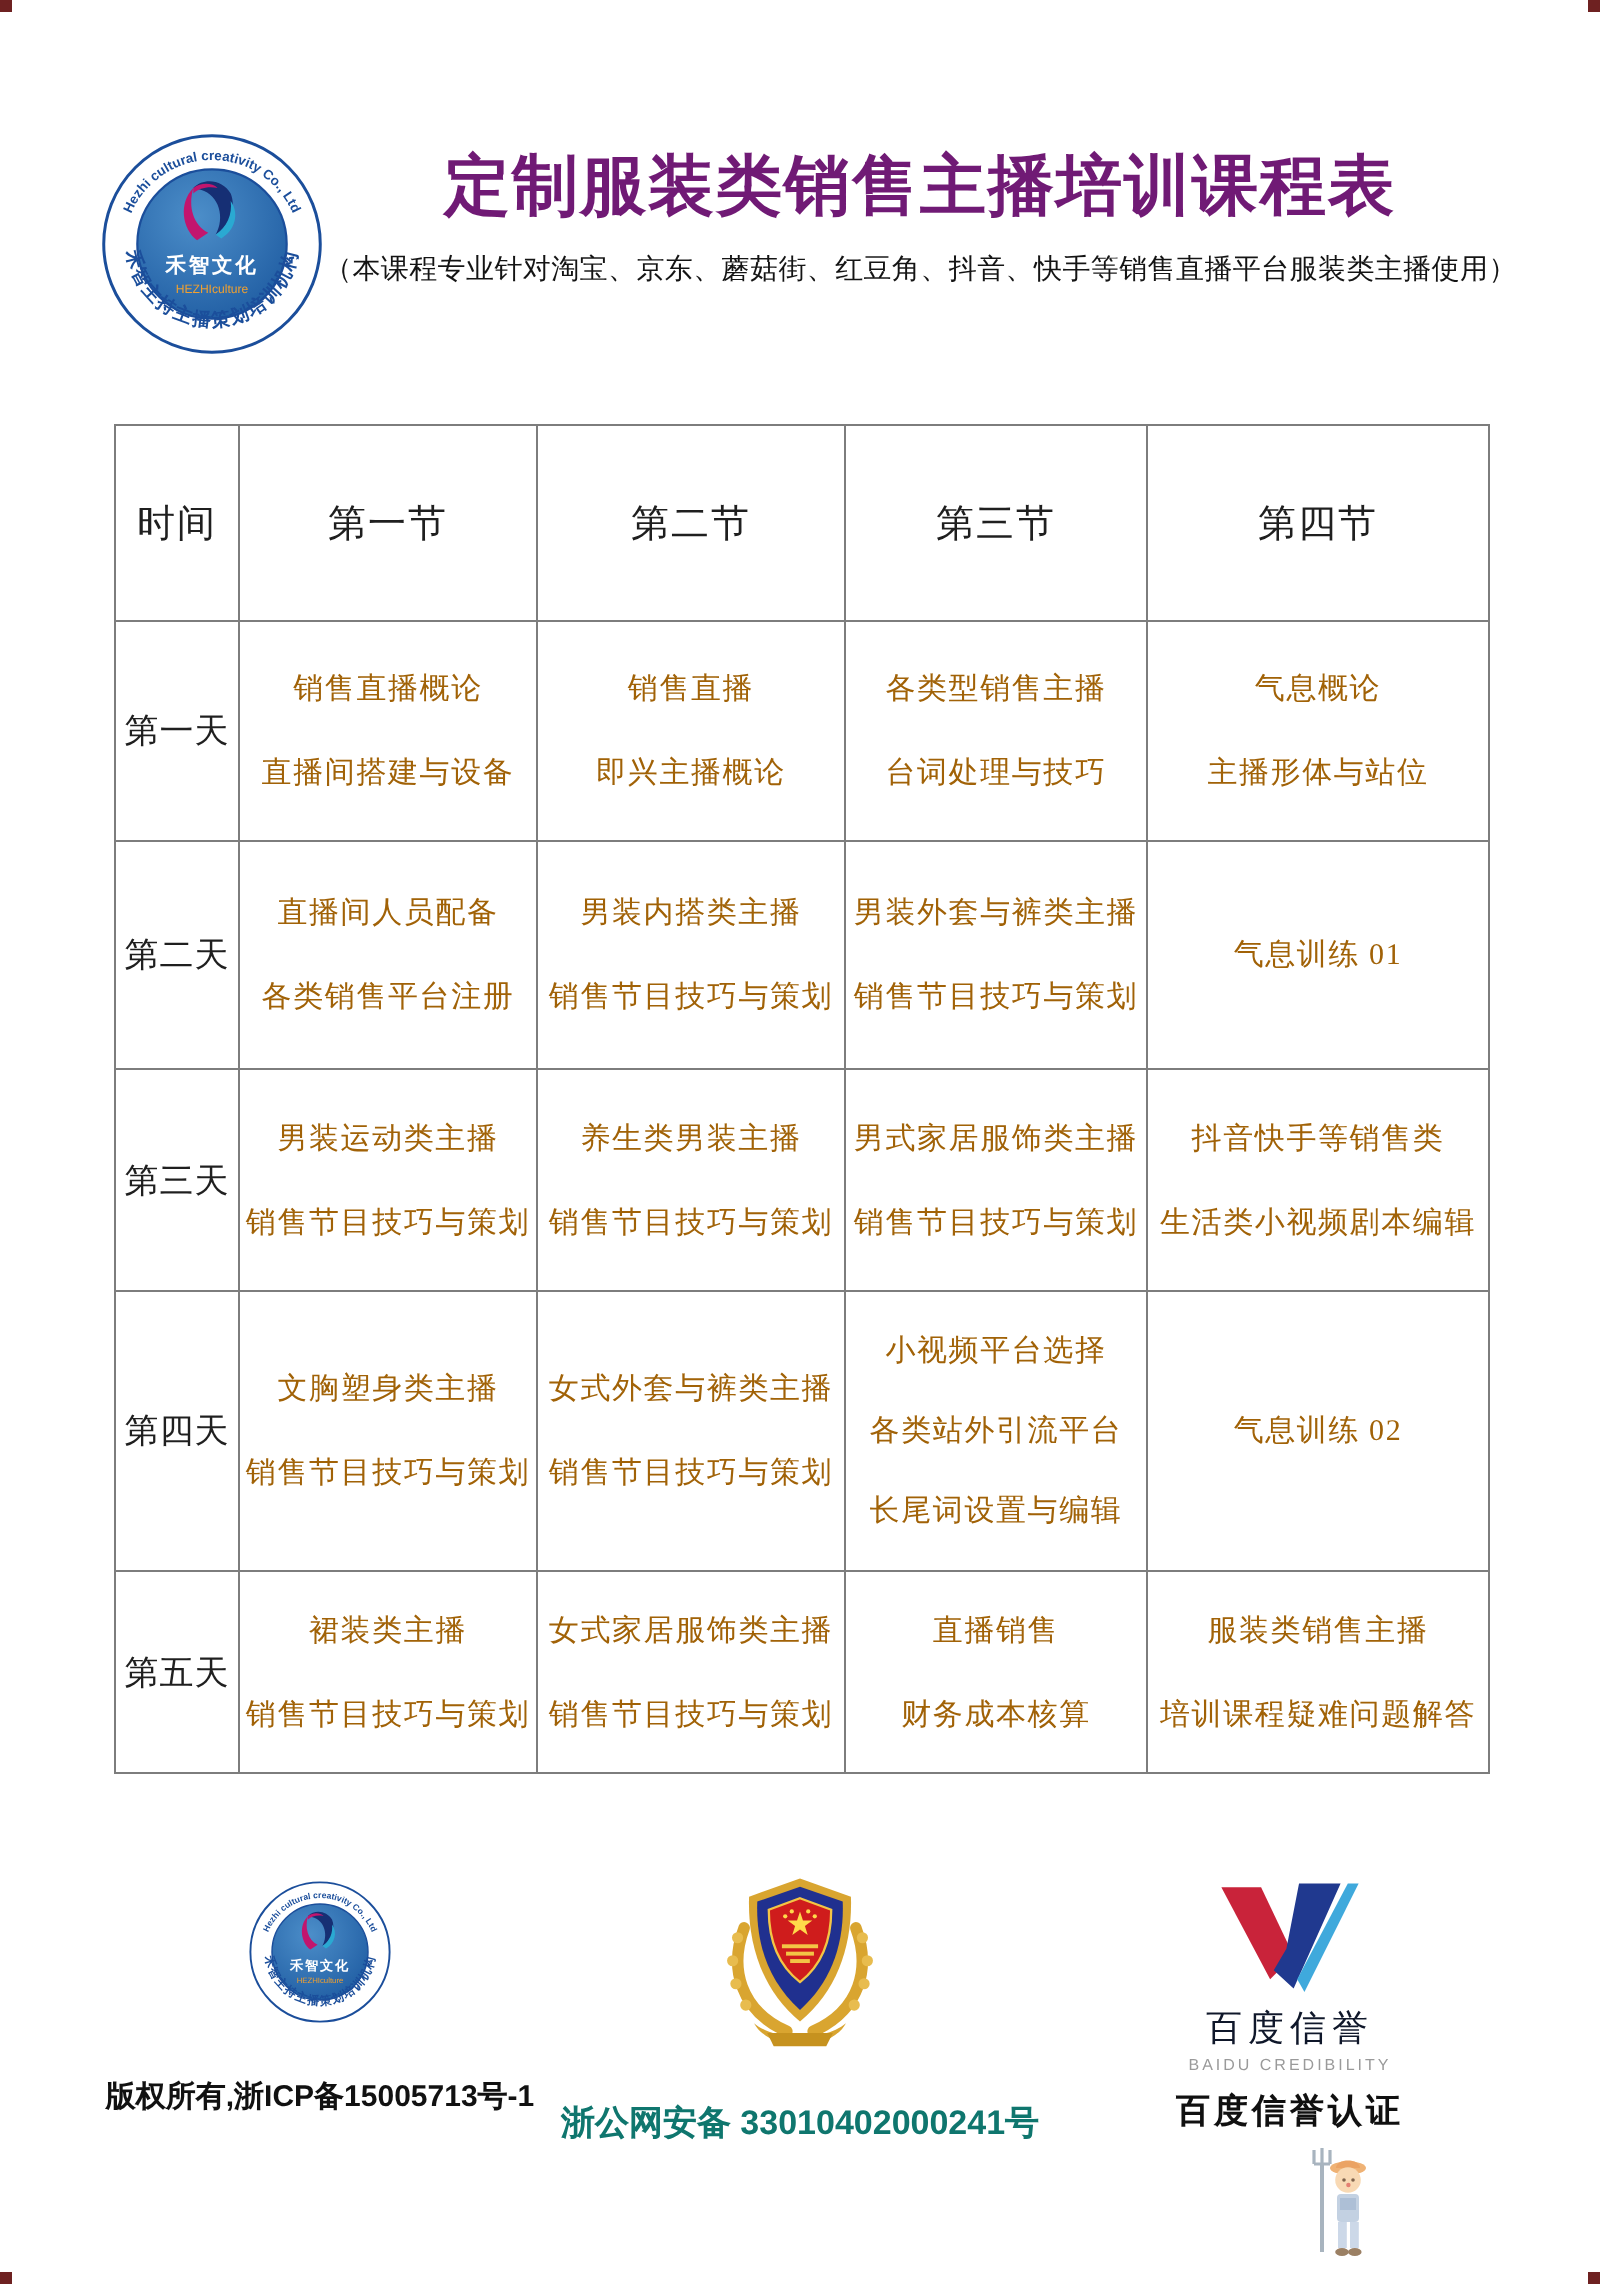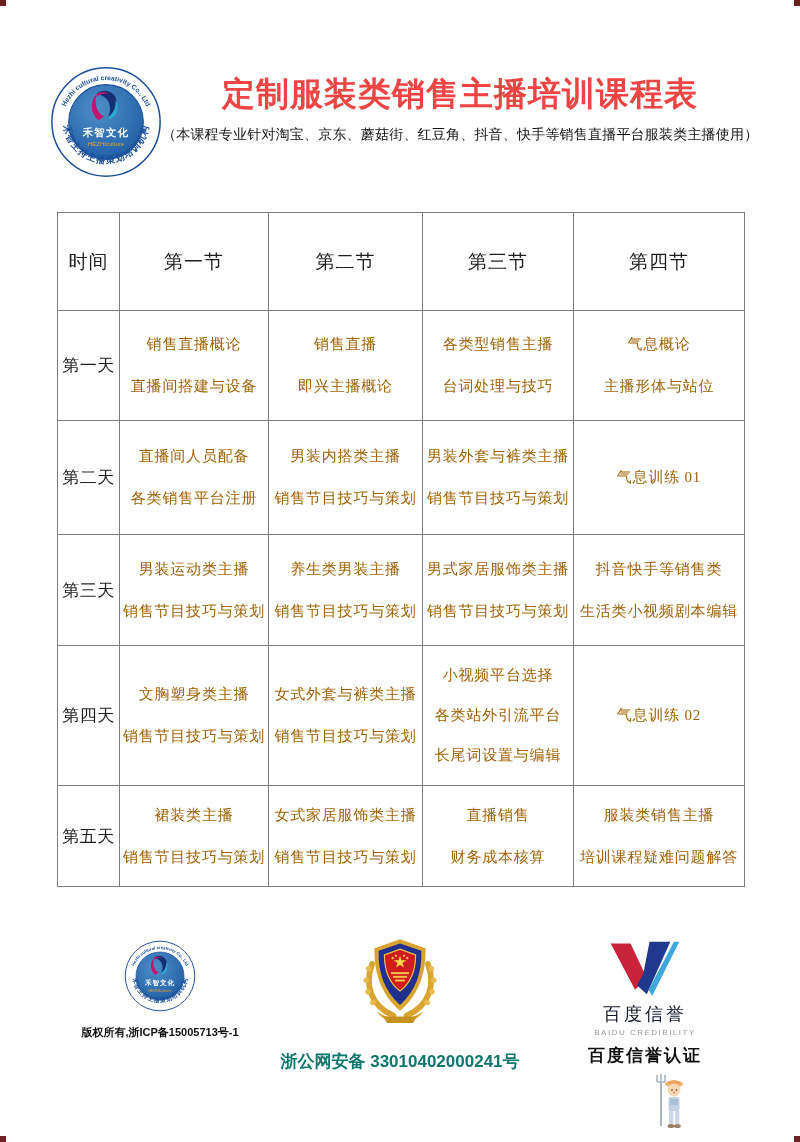--- a/index.html
+++ b/index.html
@@ -4,39 +4,39 @@
 <style>
   html,body{margin:0;padding:0;background:#e9e9e9;}
   .page{position:relative;width:800px;height:1142px;margin:0 auto;background:#fff;overflow:hidden;
         font-family:"Liberation Serif",serif;color:#222;}
   .corner{position:absolute;width:6px;height:6px;background:#6e2121;}
   .corner.tl{left:0;top:0}.corner.tr{right:0;top:0}.corner.bl{left:0;bottom:0}.corner.br{right:0;bottom:0}
 
   
   .logo-top{position:absolute;left:50px;top:66px;width:112px;height:112px;}
   .title-block{position:absolute;left:162px;top:74px;width:596px;text-align:center;}
-  .doc-title{margin:0;font-size:33px;font-weight:700;color:#ef4444;letter-spacing:1px;line-height:1.25;}
+  .doc-title{margin:0;font-size:33px;font-weight:700;color:#701a75;letter-spacing:1px;line-height:1.25;}
   .doc-subtitle{margin-top:11px;font-size:14px;color:#141414;letter-spacing:0.2px;white-space:nowrap;}
 
   
   table.course{position:absolute;left:57px;top:212px;width:687px;border-collapse:collapse;table-layout:fixed;}
   table.course td,table.course th{border:1px solid #7d7d7d;text-align:center;vertical-align:middle;padding:0;}
   table.course th{font-size:19px;font-weight:400;color:#1f1f1f;letter-spacing:1px;}
   tr.h-head{height:98px}tr.h-r1{height:110px}tr.h-r2{height:114px}tr.h-r3{height:111px}tr.h-r4{height:140px}tr.h-r5{height:101px}
   td.day{font-size:17px;color:#1f1f1f;letter-spacing:0.5px;margin-left:41px;}
   .lines{display:flex;flex-direction:column;align-items:center;justify-content:center;gap:23px;}
   .lines.tight{gap:21px;}
   .line{font-size:15px;color:#a16207;letter-spacing:0.8px;white-space:nowrap;}
 
   
   .f-col{position:absolute;display:flex;flex-direction:column;align-items:center;font-family:"Liberation Sans",sans-serif;}
   .f-left{left:55px;top:940px;width:210px;}
   .f-center{left:285px;top:936px;width:230px;}
   .f-right{left:555px;top:940px;width:180px;}
-  .copyright{margin-top:13px;font-size:11px;font-weight:700;color:#111;white-space:nowrap;}
+  .copyright{margin-top:27px;font-size:15px;font-weight:700;color:#111;white-space:nowrap;}
   .beian{margin-top:22px;font-size:17px;font-weight:700;color:#0f766e;white-space:nowrap;}
   .baidu-cn{margin-top:6px;font-size:18px;color:#0f172a;letter-spacing:3px;}
   .baidu-en{margin-top:2px;font-size:8px;color:#9a9a9a;letter-spacing:1.5px;}
   .baidu-cert{margin-top:7px;font-size:17px;font-weight:700;color:#101010;letter-spacing:2px;}
 
   
   .watermark{position:absolute;left:655px;top:1072px;width:140px;display:flex;align-items:flex-end;opacity:.85;}
   .wm-text{display:flex;flex-direction:column;align-items:center;margin-left:2px;}
   .wm-name{font-family:"Liberation Sans",sans-serif;font-weight:700;font-size:29px;line-height:1;letter-spacing:3px;white-space:nowrap;}
   .wm-url{font-family:"DejaVu Sans Mono",monospace;font-size:12px;color:#e08080;margin-top:2px;white-space:nowrap;}

